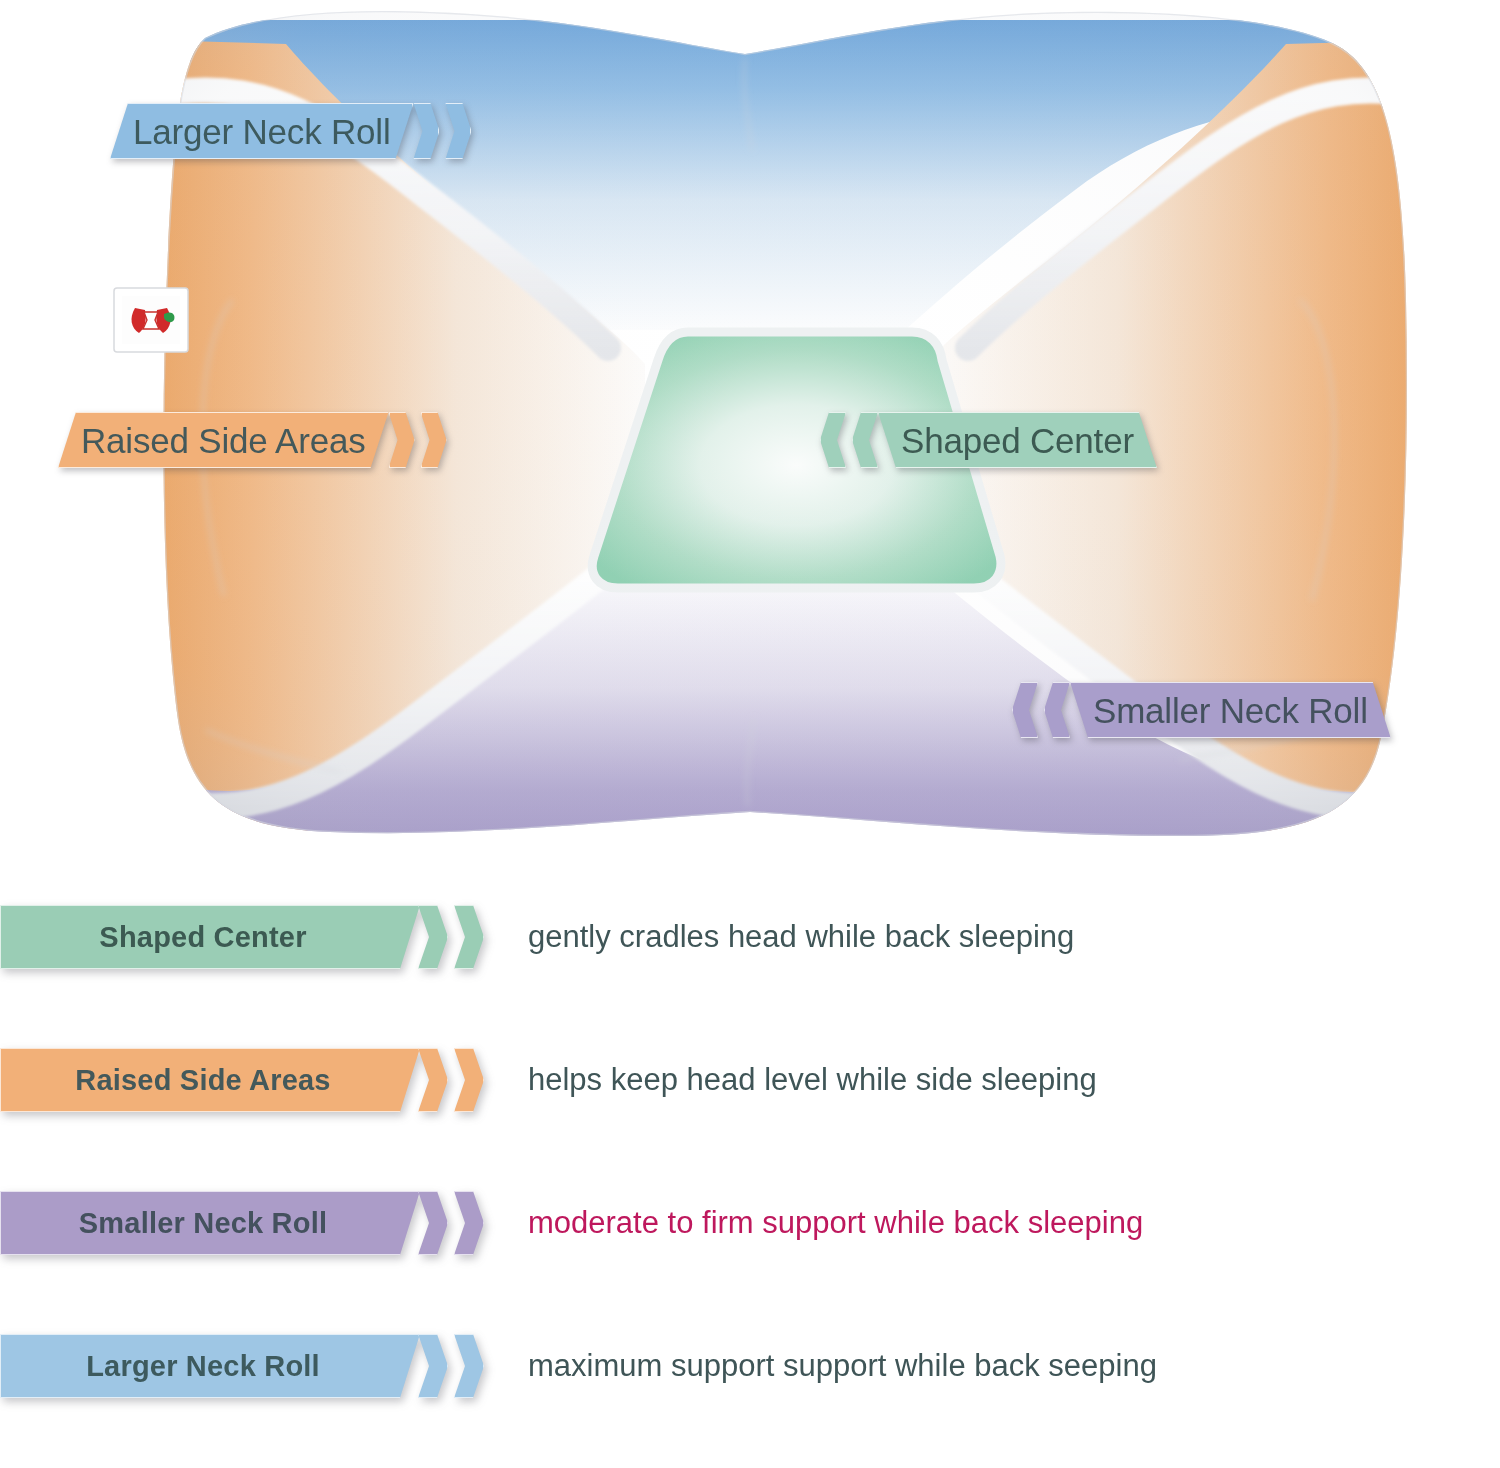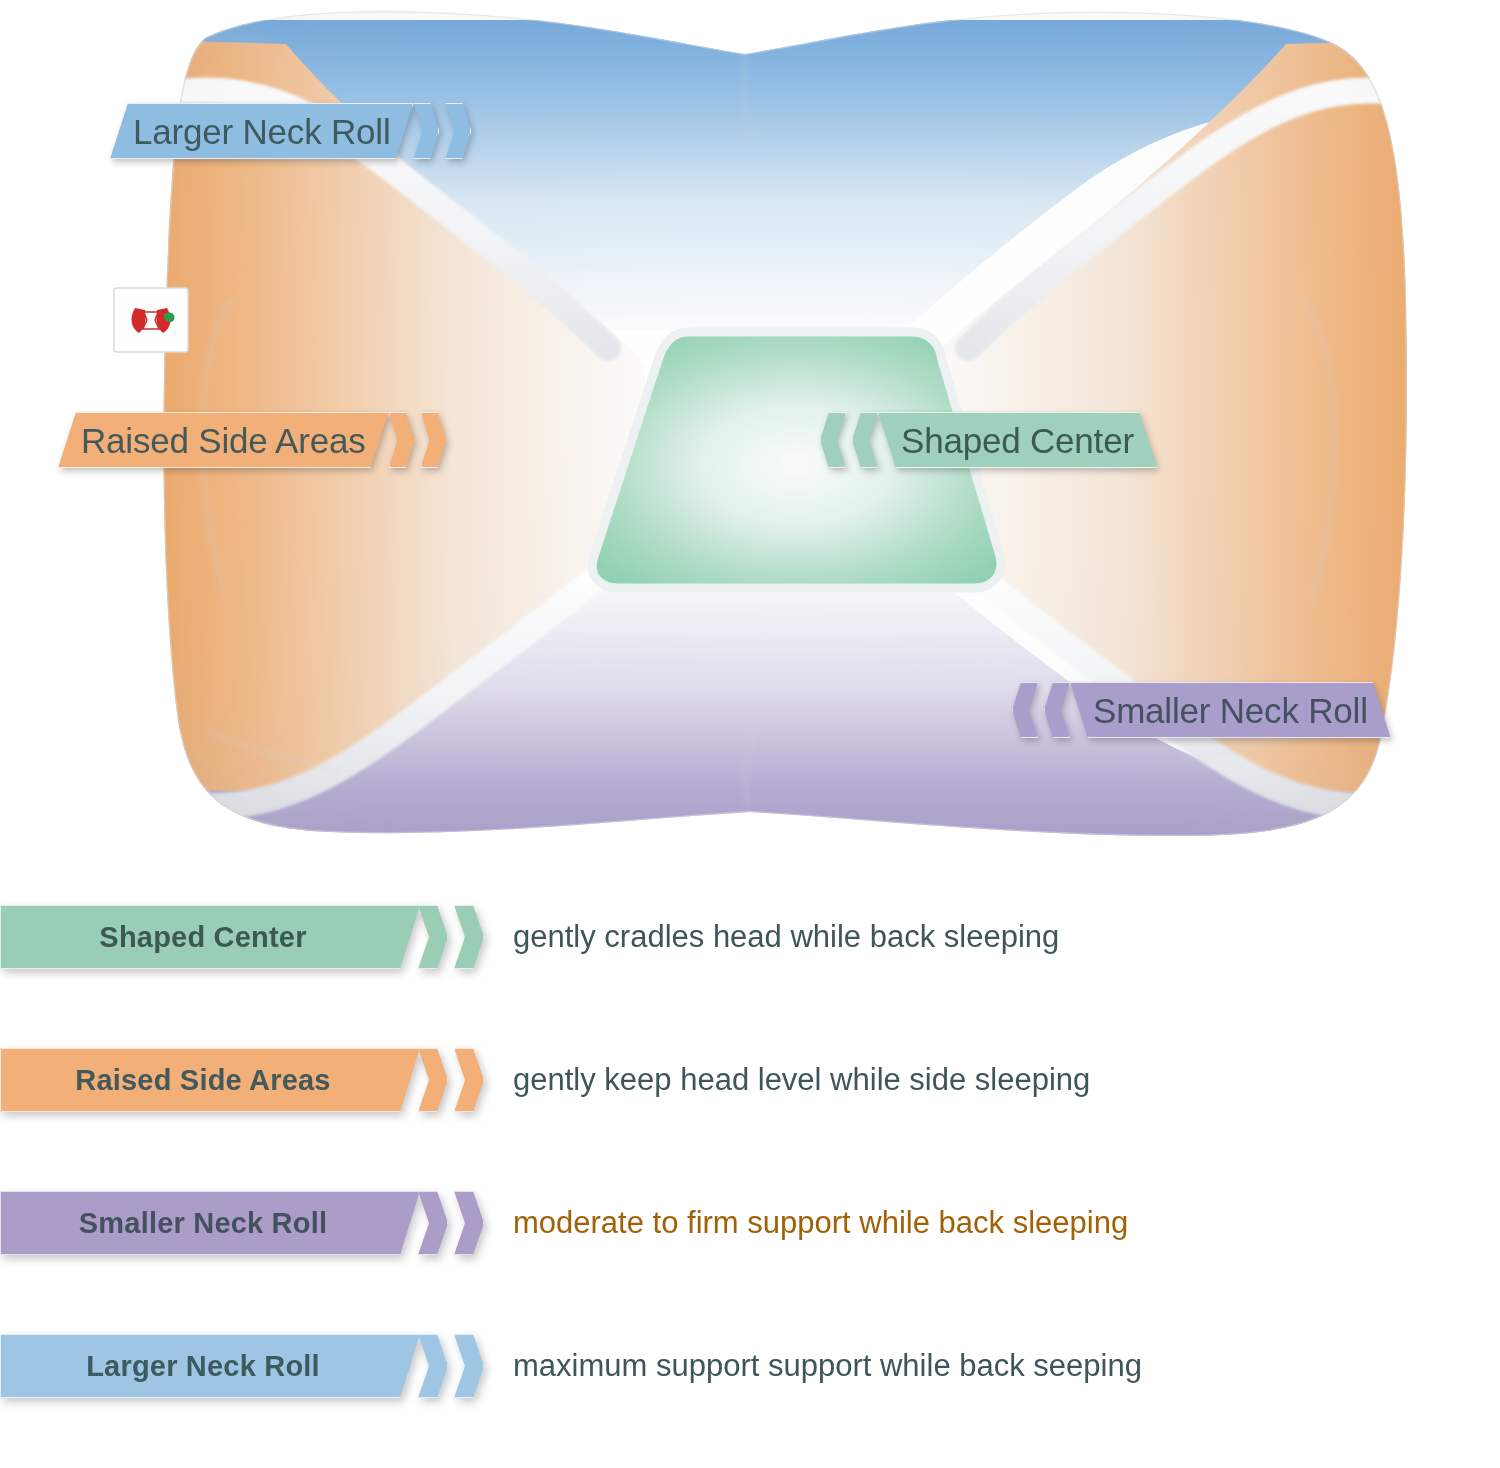--- a/index.html
+++ b/index.html
@@ -119,21 +119,21 @@
   .legend-banner .lchev {
     width: 30px;
     flex: 0 0 30px;
     clip-path: polygon(0 0, 19px 0, 30px 50%, 19px 100%, 0 100%, 11px 50%);
     border: 1px solid rgba(255,255,255,0.7);
     margin-left: 6px;
   }
   .legend-banner .lchev.first { margin-left: 3px; }
 
   .legend-desc {
-    margin-left: 29px;
+    margin-left: 44px;
     font-size: 31px;
     color: #3f5557;
     line-height: 64px;
     white-space: nowrap;
   }
 </style>
 </head>
 <body>
 
 <div id="page">
@@ -352,32 +352,32 @@
     </div>
 
     <div class="legend-row">
       <div class="legend-banner" id="lb1">
         <div class="lbody" style="background: rgb(242, 176, 120);">
           <span class="ltxt" style="color: rgb(68, 89, 91);">Raised Side Areas</span>
         </div>
         <div class="lchev first" style="background: rgb(242, 176, 120);"></div>
         <div class="lchev" style="background: rgb(242, 176, 120);"></div>
       </div>
-      <div class="legend-desc" style="color: rgb(63, 85, 87);">gently keep head level while side sleeping</div>
+      <div class="legend-desc" style="color: rgb(63, 85, 87);">helps keep head level while side sleeping</div>
     </div>
 
     <div class="legend-row">
       <div class="legend-banner" id="lb2">
         <div class="lbody" style="background: rgb(171, 156, 200);">
           <span class="ltxt" style="color: rgb(68, 81, 94);">Smaller Neck Roll</span>
         </div>
         <div class="lchev first" style="background: rgb(171, 156, 200);"></div>
         <div class="lchev" style="background: rgb(171, 156, 200);"></div>
       </div>
-      <div class="legend-desc" style="color: #a16207;">moderate to firm support while back sleeping</div>
+      <div class="legend-desc" style="color: #be185d;">moderate to firm support while back sleeping</div>
     </div>
 
     <div class="legend-row">
       <div class="legend-banner" id="lb3">
         <div class="lbody" style="background: rgb(158, 198, 228);">
           <span class="ltxt" style="color: rgb(61, 90, 94);">Larger Neck Roll</span>
         </div>
         <div class="lchev first" style="background: rgb(158, 198, 228);"></div>
         <div class="lchev" style="background: rgb(158, 198, 228);"></div>
       </div>

